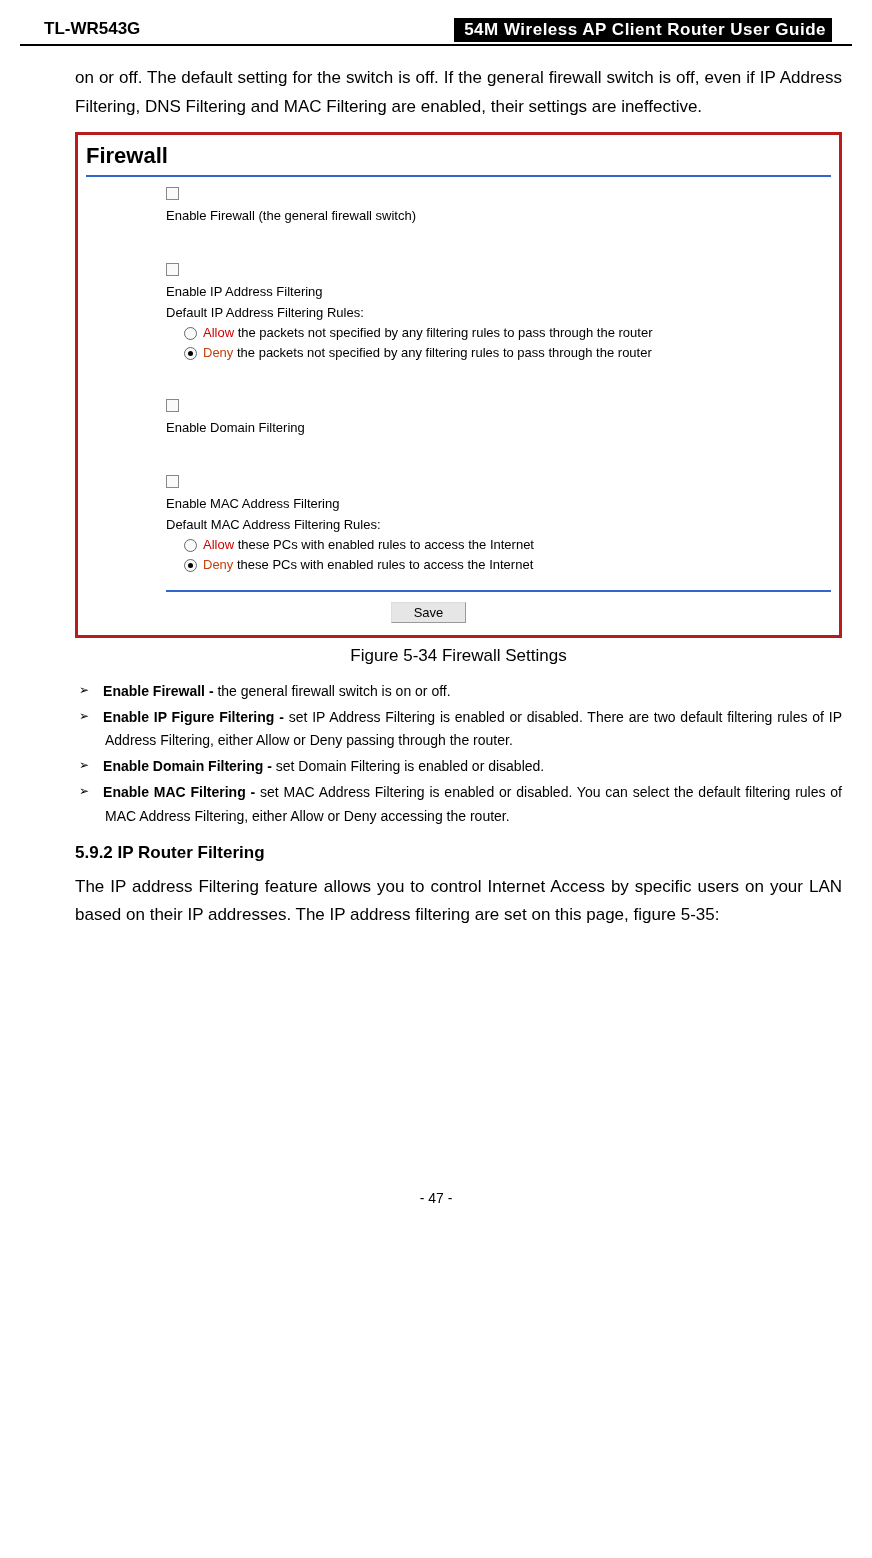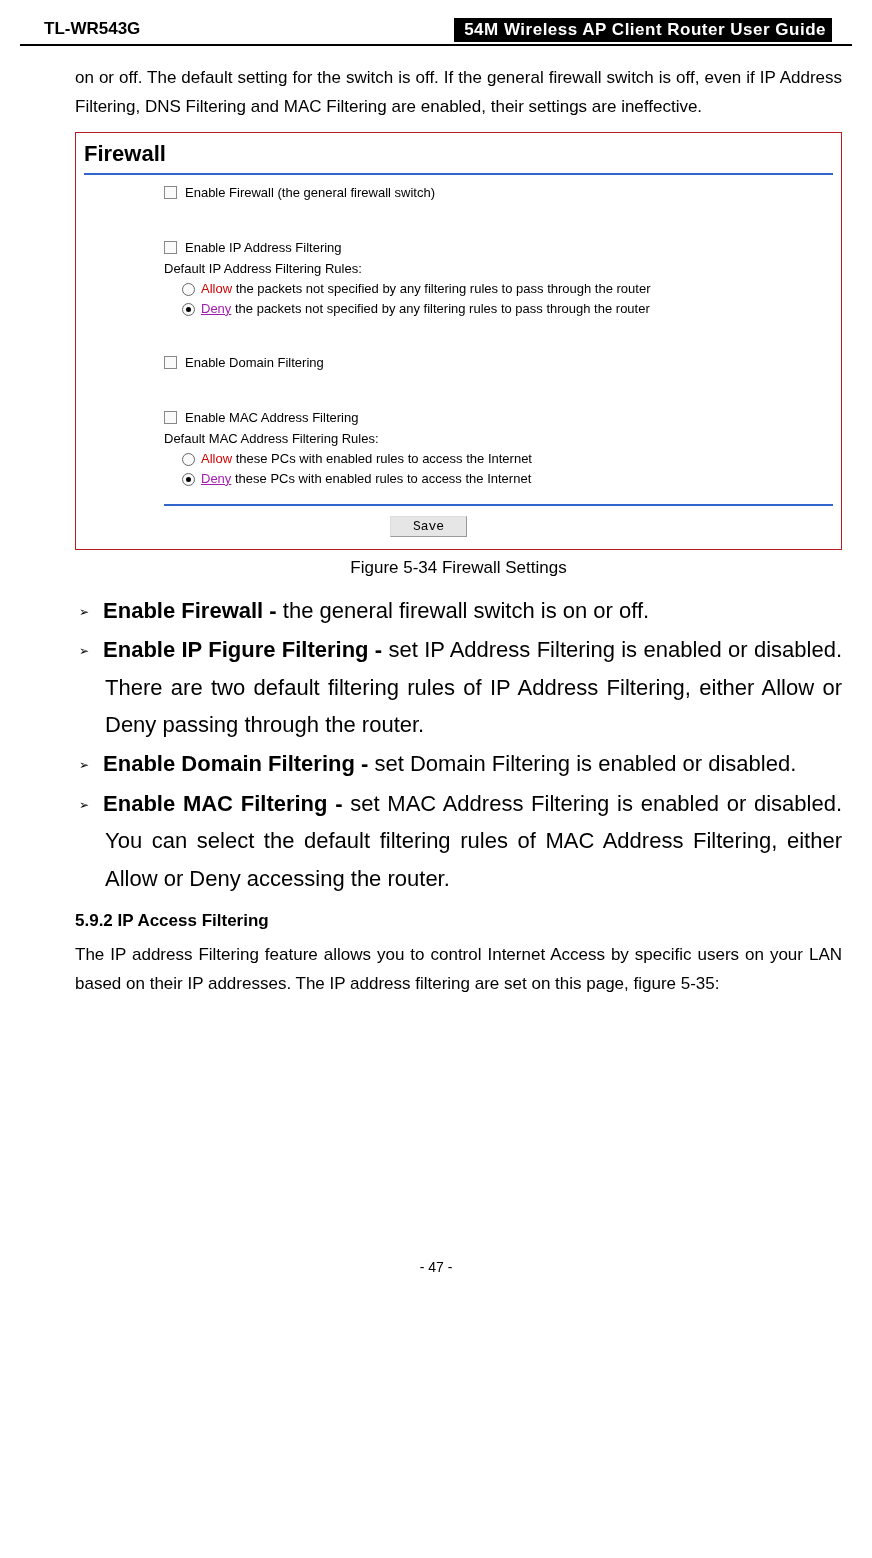--- a/index.html
+++ b/index.html
@@ -36,44 +36,44 @@
       padding: 18px 30px 10px 30px;
       margin-left: 45px;
     }
     .intro-para {
       font-size: 17px;
       line-height: 1.7;
       text-align: justify;
       margin-bottom: 10px;
     }
     .fig-box {
-      border: 1px solid #b91c1c;
+      border: 3px solid #b91c1c;
       padding: 8px 8px 10px 8px;
       margin-bottom: 8px;
       background: #fff;
     }
     .fw-title {
       font-family: Arial, sans-serif;
       font-weight: bold;
       font-size: 22px;
       border-bottom: 2px solid #3366cc;
       padding-bottom: 6px;
       margin-bottom: 10px;
     }
     .fig-body {
       padding-left: 80px;
       font-family: Tahoma, Arial, sans-serif;
       font-size: 13px;
       color: #000;
     }
     .cb-row {
       display: flex;
-      align-items: center;
       gap: 8px;
       margin: 6px 0;
+      flex-direction: column;
     }
     .checkbox {
       width: 13px;
       height: 13px;
       border: 1px solid #888;
       background: #fafafa;
       display: inline-block;
     }
     .sub-label {
       font-size: 13px;
@@ -98,50 +98,50 @@
     }
     .radio.selected::after {
       content: "";
       width: 5px;
       height: 5px;
       background: #000;
       border-radius: 50%;
       display: block;
     }
     .allow { color: #cf0000; }
-    .deny { color: #a21caf; text-decoration: underline; }
+    .deny { color: #c2410c; }
     .section-gap { height: 28px; }
     .hr-bottom {
       border: none;
       border-top: 2px solid #3366cc;
       margin: 18px 0 10px 0;
     }
     .save-row { text-align: center; margin: 4px 0 2px 0; position: relative; left: -70px;}
     .save-btn {
       display: inline-block;
       background: #e6e6e6;
       border: 1px solid #999;
       border-top-color:#ddd;
       border-left-color:#ddd;
       padding: 2px 22px;
       font-size: 13px;
-      font-family: Liberation Mono, monospace;
+      font-family: Liberation Sans, sans-serif;
     }
     .caption {
       text-align: center;
       font-size: 17px;
       margin: 8px 0 14px 0;
     }
     ul.bullets {
       list-style: none;
       padding-left: 4px;
       margin-bottom: 14px;
     }
     ul.bullets li {
-      font-size: 22px;
+      font-size: 14px;
       line-height: 1.7;
       text-align: justify;
       padding-left: 26px;
       text-indent: -26px;
       margin-bottom: 2px;
     }
     ul.bullets li::before {
       content: "➢";
       font-size: 12px;
       padding-right: 14px;
@@ -237,19 +237,19 @@
 
   <div class="caption">Figure 5-34    Firewall Settings</div>
 
   <ul class="bullets">
     <li><span class="b-term">Enable Firewall - </span><span>the general firewall switch is on or off.</span></li>
     <li><span class="b-term">Enable IP Figure Filtering - </span><span>set IP Address Filtering is enabled or disabled. There are two default filtering rules of IP Address Filtering, either Allow or Deny passing through the router.</span></li>
     <li><span class="b-term">Enable Domain Filtering - </span><span>set Domain Filtering is enabled or disabled.</span></li>
     <li><span class="b-term">Enable MAC Filtering - </span><span>set MAC Address Filtering is enabled or disabled. You can select the default filtering rules of MAC Address Filtering, either Allow or Deny accessing the router.</span></li>
   </ul>
 
-  <div class="subhead">5.9.2 IP Access Filtering</div>
+  <div class="subhead">5.9.2 IP Router Filtering</div>
 
   <p class="body-para">The IP address Filtering feature allows you to control Internet Access by specific users on your LAN based on their IP addresses. The IP address filtering are set on this page, figure 5-35:</p>
 
 </div>
 
 <div class="footer-pg">- 47 -</div>
 
 </body></html>

